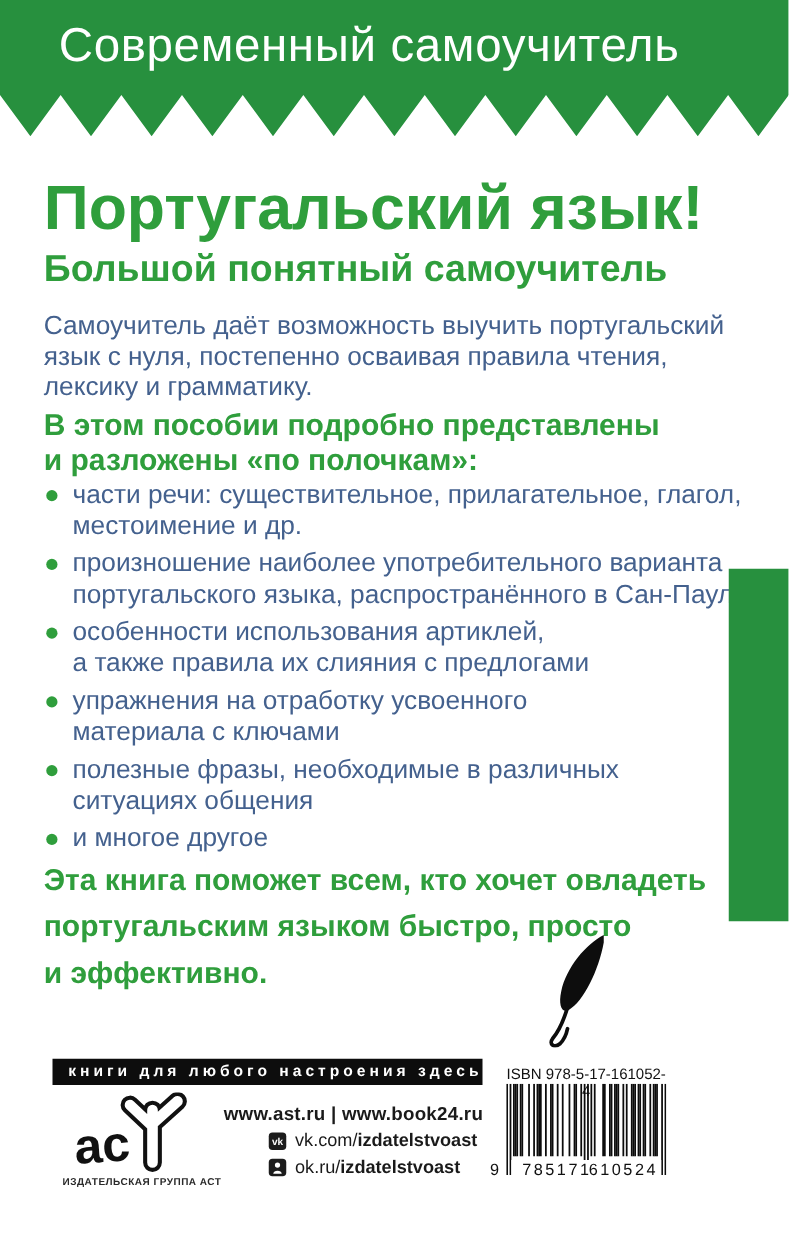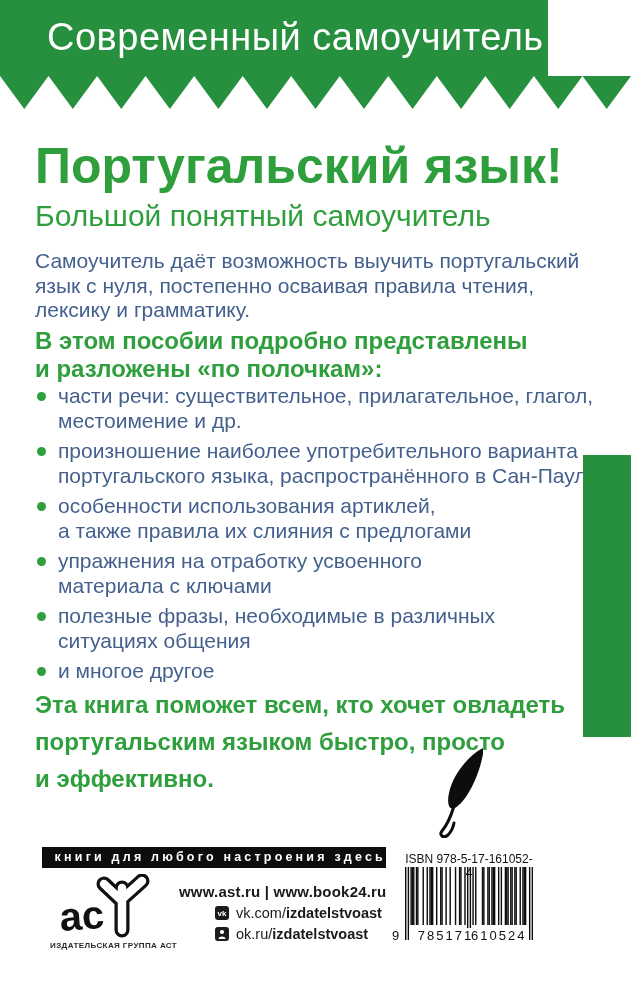--- a/index.html
+++ b/index.html
@@ -7,28 +7,28 @@
     --green-bright:#2f9e3c;
     --blue:#44618e;
     --ink:#141414;
   }
   *{margin:0;padding:0;box-sizing:border-box;}
   html,body{background:#fff;}
   body{font-family:"Liberation Sans","DejaVu Sans",sans-serif;}
   .cover{position:relative;width:631px;height:1000px;background:#fff;overflow:hidden;}
 
   
-  .banner{position:absolute;left:0;top:0;width:548px;height:76px;background:var(--green-dark);}
+  .banner{position:absolute;left:0;top:0;width:631px;height:76px;background:var(--green-dark);}
   .banner-label{position:absolute;left:47px;top:16px;font-size:38px;color:#ffffff;letter-spacing:0.5px;}
   .zigzag{position:absolute;left:0;top:76px;width:631px;height:33px;display:block;}
   .zigzag polygon{fill:var(--green-dark);}
 
   
   .title{position:absolute;left:35px;top:140px;font-size:50px;line-height:52px;font-weight:bold;color:var(--green-bright);}
-  .subtitle{position:absolute;left:35px;top:199px;font-size:30px;line-height:34px;font-weight:normal;color:var(--green-bright);}
+  .subtitle{position:absolute;left:35px;top:199px;font-size:30px;line-height:34px;font-weight:bold;color:var(--green-bright);}
 
   
   .pre{white-space:pre-line;}
   .intro{position:absolute;left:35px;top:249px;font-size:21px;line-height:24.5px;color:var(--blue);}
   .list-heading{position:absolute;left:35px;top:327px;font-size:24px;line-height:27.5px;font-weight:bold;color:var(--green-bright);}
   .bullets{position:absolute;left:35px;top:384px;list-style:none;}
   .bullets li{display:flex;align-items:flex-start;margin-bottom:6px;font-size:21px;line-height:24.5px;color:var(--blue);}
   .dot{width:9px;height:9px;border-radius:50%;background:var(--green-bright);margin:8px 12px 0 2px;flex:none;}
   .closing{position:absolute;left:35px;top:686px;font-size:24px;line-height:37px;font-weight:bold;color:var(--green-bright);}
 

